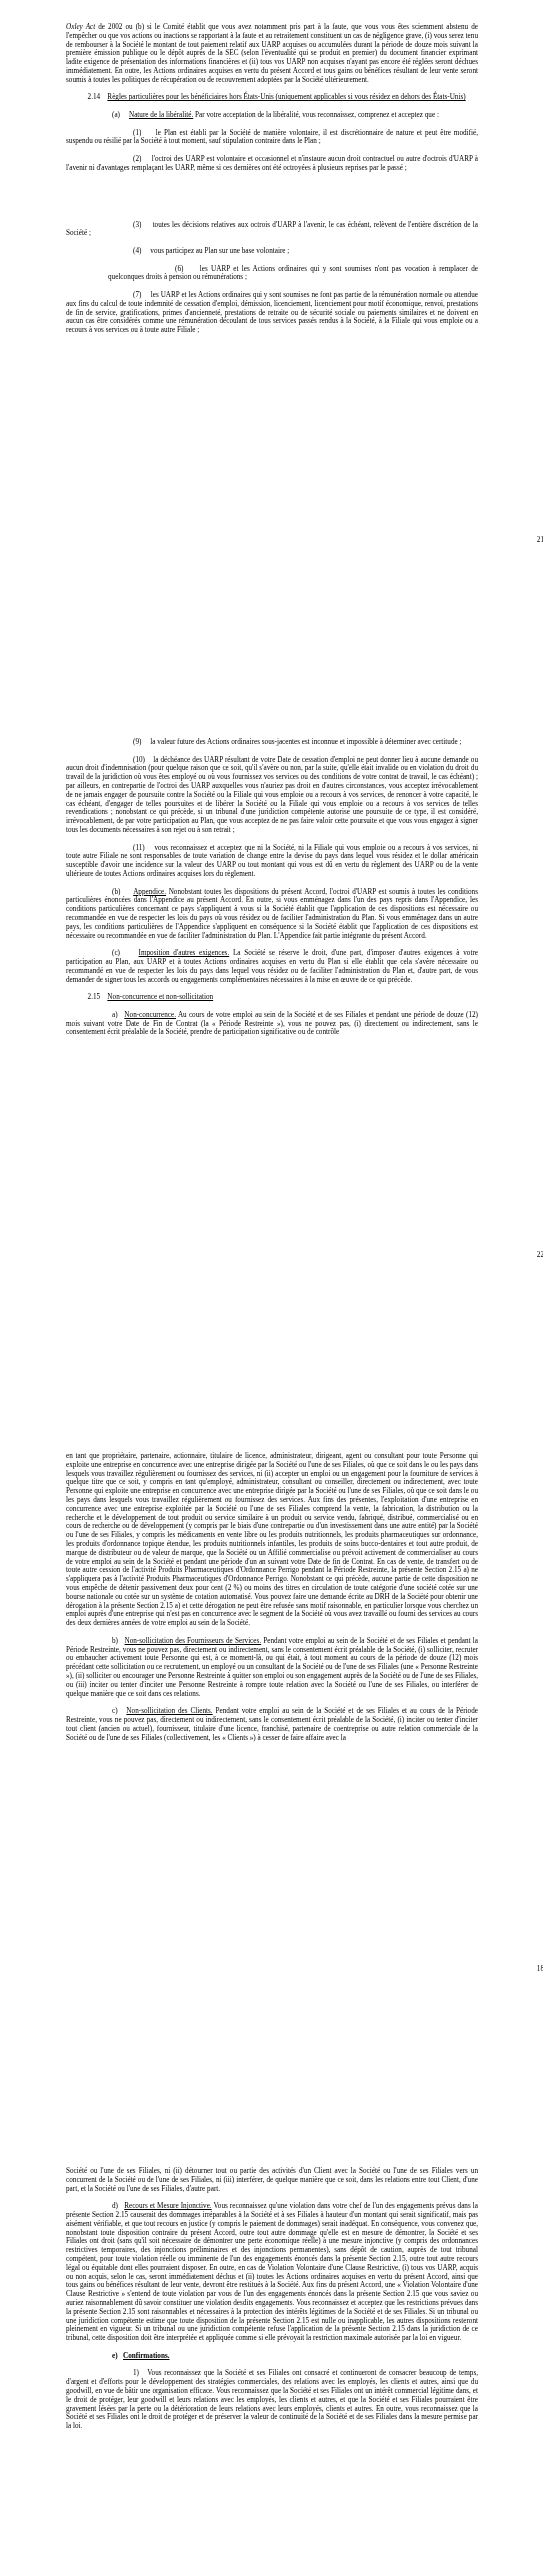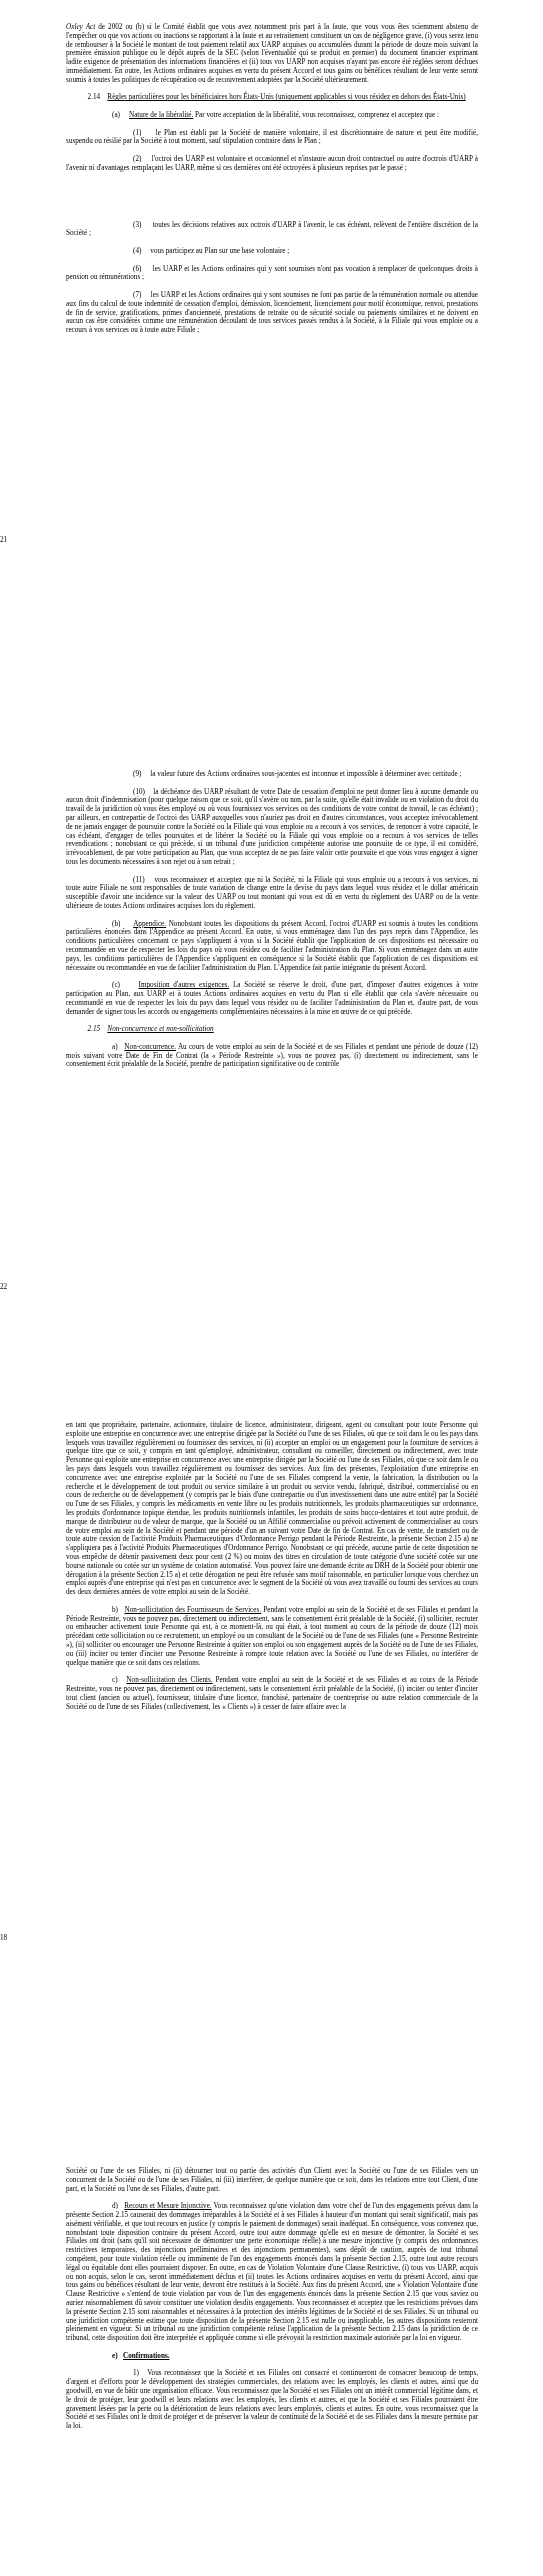--- a/index.html
+++ b/index.html
@@ -22,56 +22,56 @@
     text-align: justify;
   }
   .content p:first-child { margin-top: 0; }
   .u { text-decoration: underline; }
   .i { font-style: italic; }
   .page-number {
     position: absolute;
     top: 536px;
     left: 0;
     width: 100%;
-    text-align: left;
+    text-align: right;
     font-size: 7.2px;
     line-height: 8.8px;
   }
 </style>
 </head>
 <body>
 
 <div class="doc">
     <div class="page" style="top: 0px; height: 715px;">
       <div class="content">
         <p style="text-indent: 0px;"><span class="i">Oxley Act</span><span> de 2002 ou (b) si le Comité établit que vous avez notamment pris part à la faute, que vous vous êtes sciemment abstenu de l'empêcher ou que vos actions ou inactions se rapportant à la faute et au retraitement constituent un cas de négligence grave, (i) vous serez tenu de rembourser à la Société le montant de tout paiement relatif aux UARP acquises ou accumulées durant la période de douze mois suivant la première émission publique ou le dépôt auprès de la SEC (selon l'éventualité qui se produit en premier) du document financier exprimant ladite exigence de présentation des informations financières et (ii) tous vos UARP non acquises n'ayant pas encore été réglées seront déchues immédiatement. En outre, les Actions ordinaires acquises en vertu du présent Accord et tous gains ou bénéfices résultant de leur vente seront soumis à toutes les politiques de récupération ou de recouvrement adoptées par la Société ultérieurement.</span></p>
         <p style="text-indent: 21.6px;"><span>2.14&nbsp;&nbsp;&nbsp;&nbsp;</span><span class="u">Règles particulières pour les bénéficiaires hors États-Unis (uniquement applicables si vous résidez en dehors des États-Unis)</span></p>
         <p style="text-indent: 46px;"><span>(a)&nbsp;&nbsp;&nbsp;&nbsp;&nbsp;</span><span class="u">Nature de la libéralité.</span><span> Par votre acceptation de la libéralité, vous reconnaissez, comprenez et acceptez que :</span></p>
         <p style="text-indent: 67px;"><span>(1)&nbsp;&nbsp;&nbsp;&nbsp;&nbsp;le Plan est établi par la Société de manière volontaire, il est discrétionnaire de nature et peut être modifié, suspendu ou résilié par la Société à tout moment, sauf stipulation contraire dans le Plan ;</span></p>
         <p style="text-indent: 67px;"><span>(2)&nbsp;&nbsp;&nbsp;&nbsp;&nbsp;l'octroi des UARP est volontaire et occasionnel et n'instaure aucun droit contractuel ou autre d'octrois d'UARP à l'avenir ni d'avantages remplaçant les UARP, même si ces dernières ont été octroyées à plusieurs reprises par le passé ;</span></p>
         <p style="text-indent: 67px; margin-top: 48px;"><span>(3)&nbsp;&nbsp;&nbsp;&nbsp;&nbsp;toutes les décisions relatives aux octrois d'UARP à l'avenir, le cas échéant, relèvent de l'entière discrétion de la Société ;</span></p>
         <p style="text-indent: 67px;"><span>(4)&nbsp;&nbsp;&nbsp;&nbsp;&nbsp;vous participez au Plan sur une base volontaire ;</span></p>
-        <p style="text-indent: 67px;"><span>(6)&nbsp;&nbsp;&nbsp;&nbsp;&nbsp;les UARP et les Actions ordinaires qui y sont soumises n'ont pas vocation à remplacer de quelconques droits à pension ou rémunérations ;</span></p>
+        <p style="text-indent: 67px; margin-left: 42px;"><span>(6)&nbsp;&nbsp;&nbsp;&nbsp;&nbsp;les UARP et les Actions ordinaires qui y sont soumises n'ont pas vocation à remplacer de quelconques droits à pension ou rémunérations ;</span></p>
         <p style="text-indent: 67px;"><span>(7)&nbsp;&nbsp;&nbsp;&nbsp;&nbsp;les UARP et les Actions ordinaires qui y sont soumises ne font pas partie de la rémunération normale ou attendue aux fins du calcul de toute indemnité de cessation d'emploi, démission, licenciement, licenciement pour motif économique, renvoi, prestations de fin de service, gratifications, primes d'ancienneté, prestations de retraite ou de sécurité sociale ou paiements similaires et ne doivent en aucun cas être considérés comme une rémunération découlant de tous services passés rendus à la Société, à la Filiale qui vous emploie ou a recours à vos services ou à toute autre Filiale ;</span></p>
       </div>
       <div class="page-number">21</div>
     </div>
-    <div class="page" style="top: 747px; height: 715px;">
+    <div class="page" style="top: 715px; height: 715px;">
       <div class="content">
         <p style="text-indent: 67px;"><span>(9)&nbsp;&nbsp;&nbsp;&nbsp;&nbsp;la valeur future des Actions ordinaires sous-jacentes est inconnue et impossible à déterminer avec certitude ;</span></p>
         <p style="text-indent: 67px;"><span>(10)&nbsp;&nbsp;&nbsp;&nbsp;la déchéance des UARP résultant de votre Date de cessation d'emploi ne peut donner lieu à aucune demande ou aucun droit d'indemnisation (pour quelque raison que ce soit, qu'il s'avère ou non, par la suite, qu'elle était invalide ou en violation du droit du travail de la juridiction où vous êtes employé ou où vous fournissez vos services ou des conditions de votre contrat de travail, le cas échéant) ; par ailleurs, en contrepartie de l'octroi des UARP auxquelles vous n'auriez pas droit en d'autres circonstances, vous acceptez irrévocablement de ne jamais engager de poursuite contre la Société ou la Filiale qui vous emploie ou a recours à vos services, de renoncer à votre capacité, le cas échéant, d'engager de telles poursuites et de libérer la Société ou la Filiale qui vous emploie ou a recours à vos services de telles revendications ; nonobstant ce qui précède, si un tribunal d'une juridiction compétente autorise une poursuite de ce type, il est considéré, irrévocablement, de par votre participation au Plan, que vous acceptez de ne pas faire valoir cette poursuite et que vous vous engagez à signer tous les documents nécessaires à son rejet ou à son retrait ;</span></p>
         <p style="text-indent: 67px;"><span>(11)&nbsp;&nbsp;&nbsp;&nbsp;vous reconnaissez et acceptez que ni la Société, ni la Filiale qui vous emploie ou a recours à vos services, ni toute autre Filiale ne sont responsables de toute variation de change entre la devise du pays dans lequel vous résidez et le dollar américain susceptible d'avoir une incidence sur la valeur des UARP ou tout montant qui vous est dû en vertu du règlement des UARP ou de la vente ultérieure de toutes Actions ordinaires acquises lors du règlement.</span></p>
         <p style="text-indent: 46px;"><span>(b)&nbsp;&nbsp;&nbsp;&nbsp;&nbsp;</span><span class="u">Appendice.</span><span> Nonobstant toutes les dispositions du présent Accord, l'octroi d'UARP est soumis à toutes les conditions particulières énoncées dans l'Appendice au présent Accord. En outre, si vous emménagez dans l'un des pays repris dans l'Appendice, les conditions particulières concernant ce pays s'appliquent à vous si la Société établit que l'application de ces dispositions est nécessaire ou recommandée en vue de respecter les lois du pays où vous résidez ou de faciliter l'administration du Plan. Si vous emménagez dans un autre pays, les conditions particulières de l'Appendice s'appliquent en conséquence si la Société établit que l'application de ces dispositions est nécessaire ou recommandée en vue de faciliter l'administration du Plan. L'Appendice fait partie intégrante du présent Accord.</span></p>
         <p style="text-indent: 46px;"><span>(c)&nbsp;&nbsp;&nbsp;&nbsp;&nbsp;</span><span class="u">Imposition d'autres exigences.</span><span> La Société se réserve le droit, d'une part, d'imposer d'autres exigences à votre participation au Plan, aux UARP et à toutes Actions ordinaires acquises en vertu du Plan si elle établit que cela s'avère nécessaire ou recommandé en vue de respecter les lois du pays dans lequel vous résidez ou de faciliter l'administration du Plan et, d'autre part, de vous demander de signer tous les accords ou engagements complémentaires nécessaires à la mise en œuvre de ce qui précède.</span></p>
-        <p style="text-indent: 21.6px; font-style: italic;"><span>2.15&nbsp;&nbsp;&nbsp;&nbsp;</span><span class="u">Non-concurrence et non-sollicitation</span></p>
+        <p style="text-indent: 21.6px;"><span>2.15&nbsp;&nbsp;&nbsp;&nbsp;</span><span class="u">Non-concurrence et non-sollicitation</span></p>
         <p style="text-indent: 46px;"><span>a)&nbsp;&nbsp;&nbsp;</span><span class="u">Non-concurrence.</span><span> Au cours de votre emploi au sein de la Société et de ses Filiales et pendant une période de douze (12) mois suivant votre Date de Fin de Contrat (la « Période Restreinte »), vous ne pouvez pas, (i) directement ou indirectement, sans le consentement écrit préalable de la Société, prendre de participation significative ou de contrôle</span></p>
       </div>
       <div class="page-number">22</div>
     </div>
-    <div class="page" style="top: 1398px; height: 715px;">
+    <div class="page" style="top: 1429px; height: 715px;">
       <div class="content">
         <p style="text-indent: 0px;"><span>en tant que propriétaire, partenaire, actionnaire, titulaire de licence, administrateur, dirigeant, agent ou consultant pour toute Personne qui exploite une entreprise en concurrence avec une entreprise dirigée par la Société ou l'une de ses Filiales, où que ce soit dans le ou les pays dans lesquels vous travaillez régulièrement ou fournissez des services, ni (ii) accepter un emploi ou un engagement pour la fourniture de services à quelque titre que ce soit, y compris en tant qu'employé, administrateur, consultant ou conseiller, directement ou indirectement, avec toute Personne qui exploite une entreprise en concurrence avec une entreprise dirigée par la Société ou l'une de ses Filiales, où que ce soit dans le ou les pays dans lesquels vous travaillez régulièrement ou fournissez des services. Aux fins des présentes, l'exploitation d'une entreprise en concurrence avec une entreprise exploitée par la Société ou l'une de ses Filiales comprend la vente, la fabrication, la distribution ou la recherche et le développement de tout produit ou service similaire à un produit ou service vendu, fabriqué, distribué, commercialisé ou en cours de recherche ou de développement (y compris par le biais d'une contrepartie ou d'un investissement dans une autre entité) par la Société ou l'une de ses Filiales, y compris les médicaments en vente libre ou les produits nutritionnels, les produits pharmaceutiques sur ordonnance, les produits d'ordonnance topique étendue, les produits nutritionnels infantiles, les produits de soins bucco-dentaires et tout autre produit, de marque de distributeur ou de valeur de marque, que la Société ou un Affilié commercialise ou prévoit activement de commercialiser au cours de votre emploi au sein de la Société et pendant une période d'un an suivant votre Date de fin de Contrat. En cas de vente, de transfert ou de toute autre cession de l'activité Produits Pharmaceutiques d'Ordonnance Perrigo pendant la Période Restreinte, la présente Section 2.15 a) ne s'appliquera pas à l'activité Produits Pharmaceutiques d'Ordonnance Perrigo. Nonobstant ce qui précède, aucune partie de cette disposition ne vous empêche de détenir passivement deux pour cent (2 %) ou moins des titres en circulation de toute catégorie d'une société cotée sur une bourse nationale ou cotée sur un système de cotation automatisé. Vous pouvez faire une demande écrite au DRH de la Société pour obtenir une dérogation à la présente Section 2.15 a) et cette dérogation ne peut être refusée sans motif raisonnable, en particulier lorsque vous cherchez un emploi auprès d'une entreprise qui n'est pas en concurrence avec le segment de la Société où vous avez travaillé ou fourni des services au cours des deux dernières années de votre emploi au sein de la Société.</span></p>
         <p style="text-indent: 46px;"><span>b)&nbsp;&nbsp;&nbsp;</span><span class="u">Non-sollicitation des Fournisseurs de Services.</span><span> Pendant votre emploi au sein de la Société et de ses Filiales et pendant la Période Restreinte, vous ne pouvez pas, directement ou indirectement, sans le consentement écrit préalable de la Société, (i) solliciter, recruter ou embaucher activement toute Personne qui est, à ce moment-là, ou qui était, à tout moment au cours de la période de douze (12) mois précédant cette sollicitation ou ce recrutement, un employé ou un consultant de la Société ou de l'une de ses Filiales (une « Personne Restreinte »), (ii) solliciter ou encourager une Personne Restreinte à quitter son emploi ou son engagement auprès de la Société ou de l'une de ses Filiales, ou (iii) inciter ou tenter d'inciter une Personne Restreinte à rompre toute relation avec la Société ou l'une de ses Filiales, ou interférer de quelque manière que ce soit dans ces relations.</span></p>
         <p style="text-indent: 46px;"><span>c)&nbsp;&nbsp;&nbsp;</span><span class="u">Non-sollicitation des Clients.</span><span> Pendant votre emploi au sein de la Société et de ses Filiales et au cours de la Période Restreinte, vous ne pouvez pas, directement ou indirectement, sans le consentement écrit préalable de la Société, (i) inciter ou tenter d'inciter tout client (ancien ou actuel), fournisseur, titulaire d'une licence, franchisé, partenaire de coentreprise ou autre relation commerciale de la Société ou de l'une de ses Filiales (collectivement, les « Clients ») à cesser de faire affaire avec la</span></p>
       </div>
       <div class="page-number">18</div>
     </div>
     <div class="page" style="top: 2144px; height: 669px;">
       <div class="content">
         <p style="text-indent: 0px;"><span>Société ou l'une de ses Filiales, ni (ii) détourner tout ou partie des activités d'un Client avec la Société ou l'une de ses Filiales vers un concurrent de la Société ou de l'une de ses Filiales, ni (iii) interférer, de quelque manière que ce soit, dans les relations entre tout Client, d'une part, et la Société ou l'une de ses Filiales, d'autre part.</span></p>

